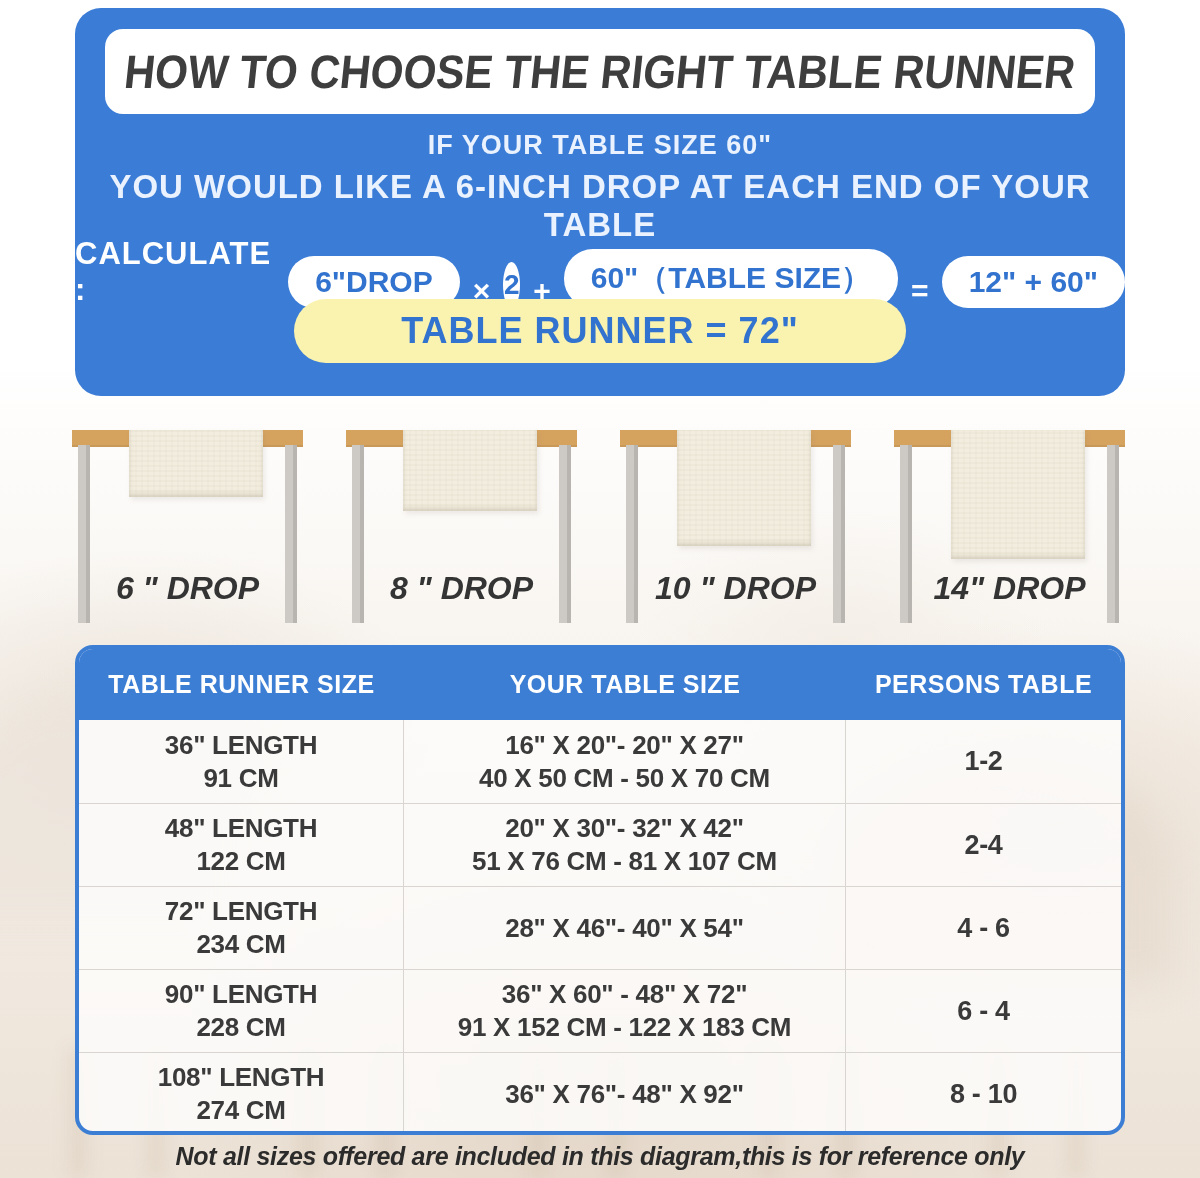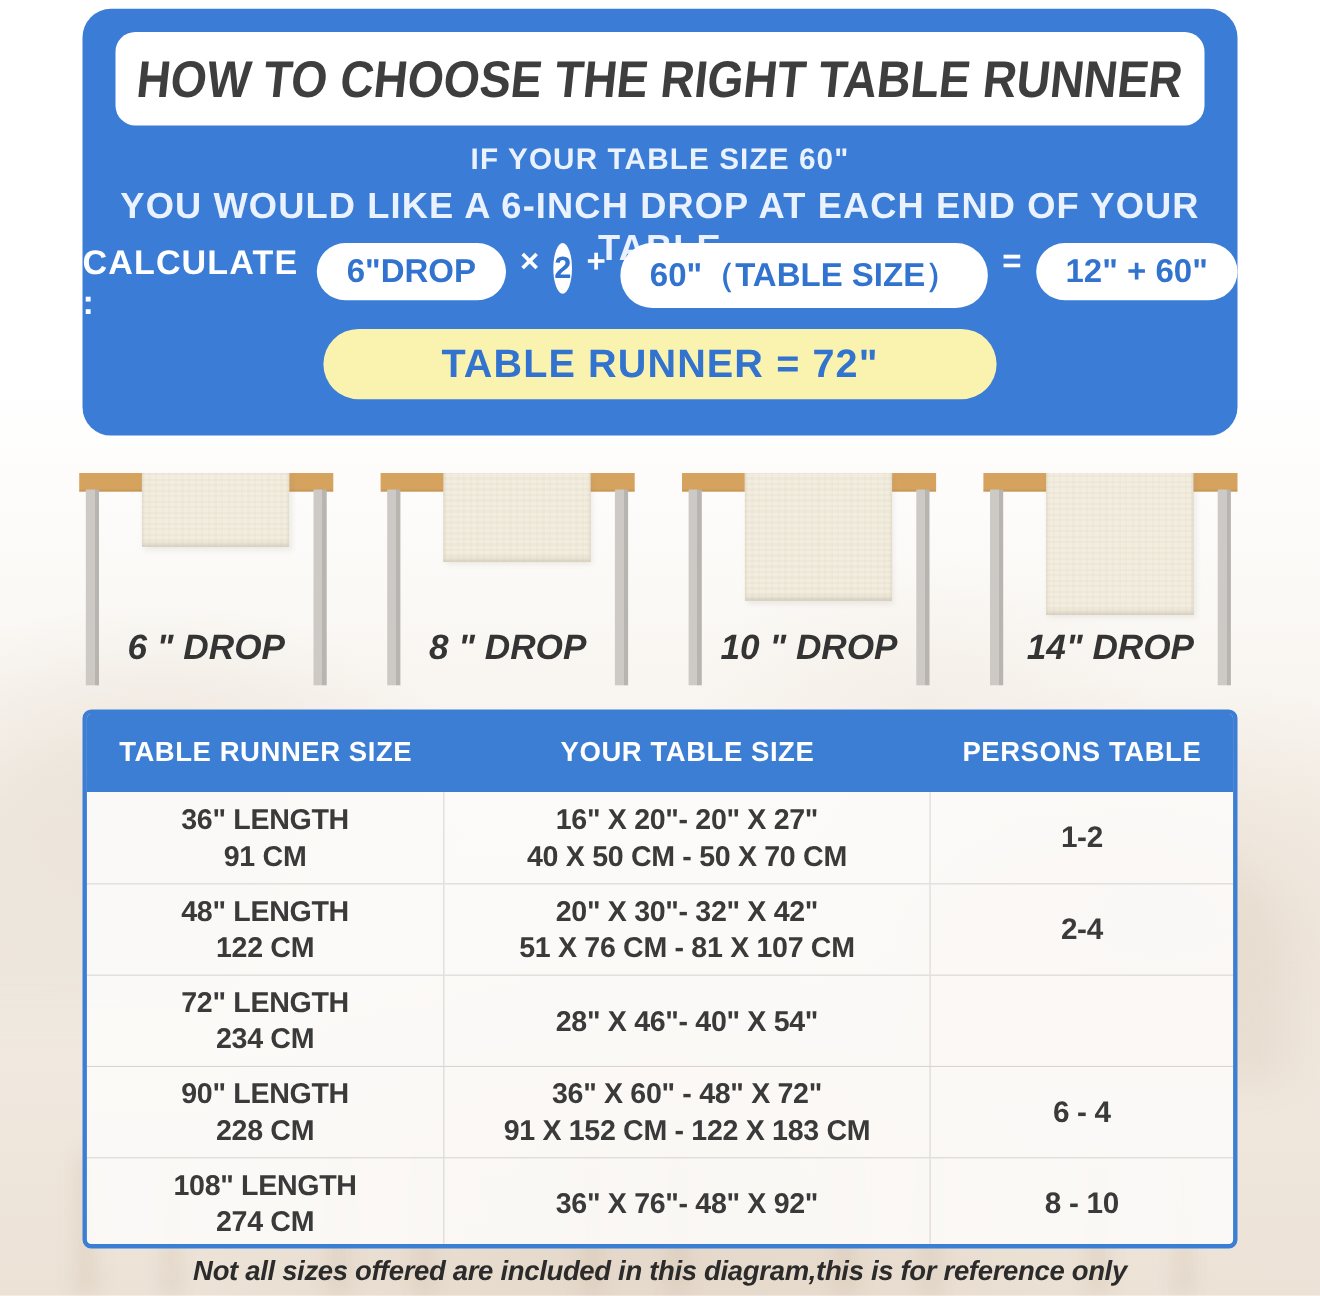--- a/index.html
+++ b/index.html
@@ -48,22 +48,22 @@
   }
   .title-box h1 {
     font-size: 47px; font-weight: bold; color: #3e3e3e; white-space: nowrap;
     letter-spacing: 0px; transform: skewX(-6deg) scaleX(.9);
   }
   .sub { position: absolute; width: 100%; text-align: center; color: #e9f2fe; font-weight: bold; }
   .sub1 { top: 122px; font-size: 27px; letter-spacing: 1px; }
   .sub2 { top: 160px; font-size: 33px; letter-spacing: 1px; }
 
   .calc-row {
-    position: absolute; top: 213px; left: 0; width: 100%;
-    display: flex; align-items: flex-start; justify-content: center; gap: 13px;
+    position: absolute; top: 228px; left: 0; width: 100%;
+    display: flex; align-items: flex-end; justify-content: center; gap: 13px;
   }
   .calc-label { color: #ffffff; font-weight: bold; font-size: 31px; letter-spacing: 1px; margin-right: 4px; }
   .pill {
     background: #ffffff; color: #3273cf; font-weight: bold; font-size: 30px;
     border-radius: 29px; padding: 9px 27px; white-space: nowrap; letter-spacing: 0px;
   }
   .op { color: #ffffff; font-weight: bold; font-size: 30px; }
   .circle {
     background: #ffffff; color: #3273cf; font-weight: bold; font-size: 28px;
     width: 46px; height: 46px; border-radius: 50%;
@@ -104,21 +104,21 @@
   .drop-3 .runner { height: 129px; }
   .drop-label {
     position: absolute; left: 0; width: 100%; top: 140px; text-align: center;
     font-size: 32px; font-weight: bold; font-style: italic; color: #343434;
     letter-spacing: 0px; white-space: nowrap;
   }
 
   
   .size-table {
     position: absolute; left: 75px; top: 645px; width: 1050px; height: 490px;
-    border: 4px solid #3d7ed5; border-radius: 8px; overflow: hidden;
+    border: 4px solid #3d7ed5; border-radius: 18px; overflow: hidden;
     background: rgba(253,252,250,.88);
   }
   .thead {
     display: grid; grid-template-columns: 325px 442px 1fr; height: 71px;
     background: #3d7ed5; align-items: center;
   }
   .th { text-align: center; color: #ffffff; font-weight: bold; font-size: 25px; letter-spacing: .5px; }
   .tbody { display: flex; flex-direction: column; }
   .trow { display: grid; grid-template-columns: 325px 442px 1fr; height: 83px; }
   .trow + .trow { border-top: 1px solid #d9d6d2; }
@@ -225,20 +225,21 @@
         <div class="cell c3">2-4</div>
       </div>
       <div class="trow">
         <div class="cell c1">
           <div>72" LENGTH</div>
           <div>234 CM</div>
         </div>
         <div class="cell c2">
           <div>28" X 46"- 40" X 54"</div>
         </div>
+        <div class="cell c3">4 - 6</div>
       </div>
       <div class="trow">
         <div class="cell c1">
           <div>90" LENGTH</div>
           <div>228 CM</div>
         </div>
         <div class="cell c2">
           <div>36" X 60" - 48" X 72"</div>
           <div>91 X 152 CM - 122 X 183 CM</div>
         </div>

